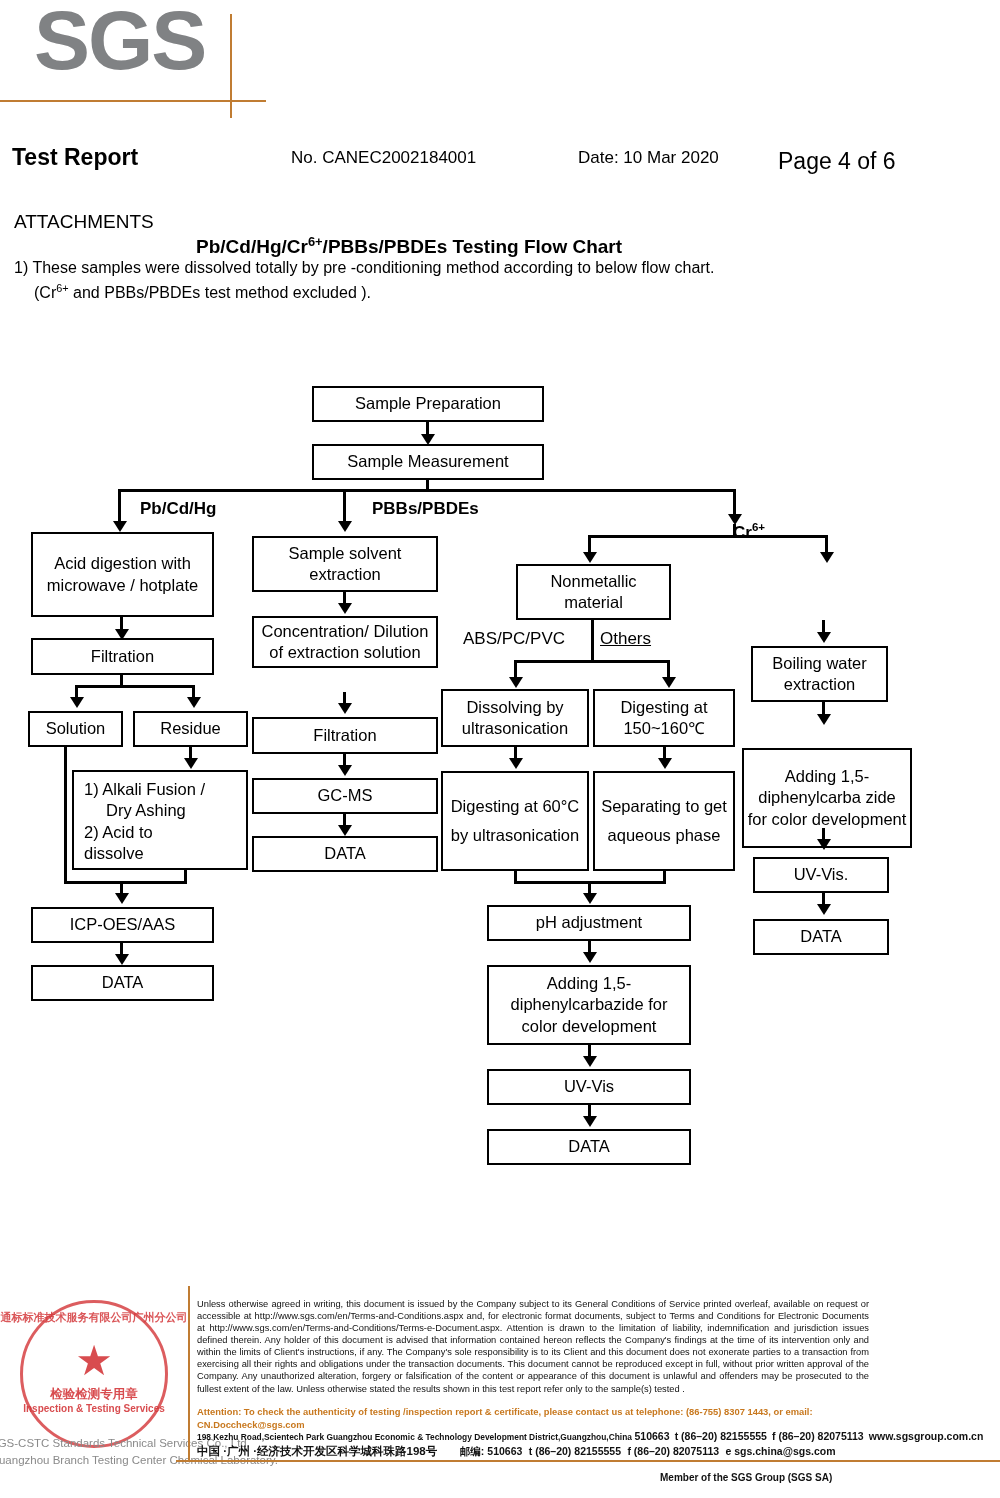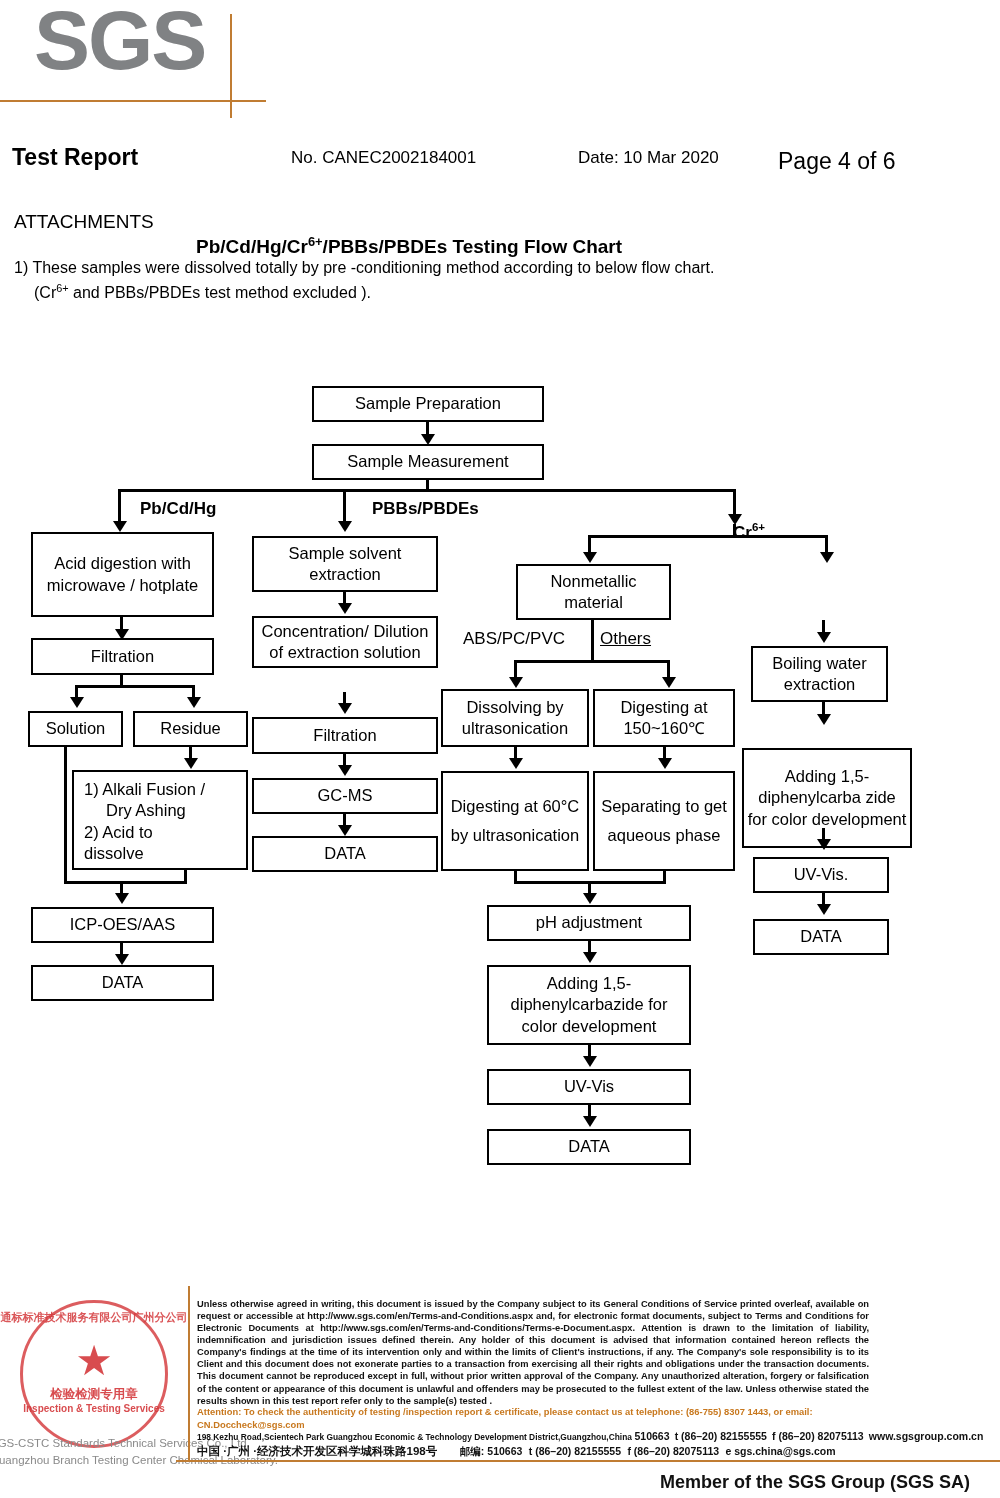--- a/index.html
+++ b/index.html
@@ -97,39 +97,39 @@
   }
   #stamp-co1 { position: absolute; left: -4px; top: 143px; font-size: 11.5px; color: #8a8a8a; white-space: nowrap; }
   #stamp-co2 { position: absolute; left: -4px; top: 160px; font-size: 11.5px; color: #8a8a8a; white-space: nowrap; }
 
   #ftr-vline { position: absolute; left: 188px; top: 0px; width: 2px; height: 176px; background: #c07c32; }
   #ftr-hline { position: absolute; left: 176px; top: 174px; width: 824px; height: 2px; background: #c07c32; }
 
   #legal {
     position: absolute; left: 197px; top: 12px; width: 672px;
     font-size: 9.3px; line-height: 1.30; text-align: justify;
-    font-weight: bold; color: #111;
+    font-weight: normal; color: #111;
   }
   #attention {
     position: absolute; left: 197px; top: 120px; width: 700px;
     font-size: 9.4px; line-height: 1.33; font-weight: bold; color: #c8781e;
   }
   #addr-en {
     position: absolute; left: 197px; top: 144px; width: 800px;
     font-size: 9.2px; white-space: nowrap; color: #111; font-weight: bold;
   }
   #addr-cn {
     position: absolute; left: 197px; top: 158px; width: 800px;
     font-size: 11.5px; white-space: nowrap; color: #111; font-weight: bold;
   }
   .addr-sm { font-size: 8.4px; }
   .addr-num { font-size: 10.5px; }
   #member {
     position: absolute; left: 660px; top: 186px;
-    font-size: 18px; font-weight: bold; color: #111;
+    font-size: 10px; font-weight: bold; color: #111;
   }
 </style>
 </head>
 <body>
 
 <div id="page">
 
   <div id="logo-wrap">
     <div id="logo-text">SGS</div>
     <div id="logo-vline"></div>

